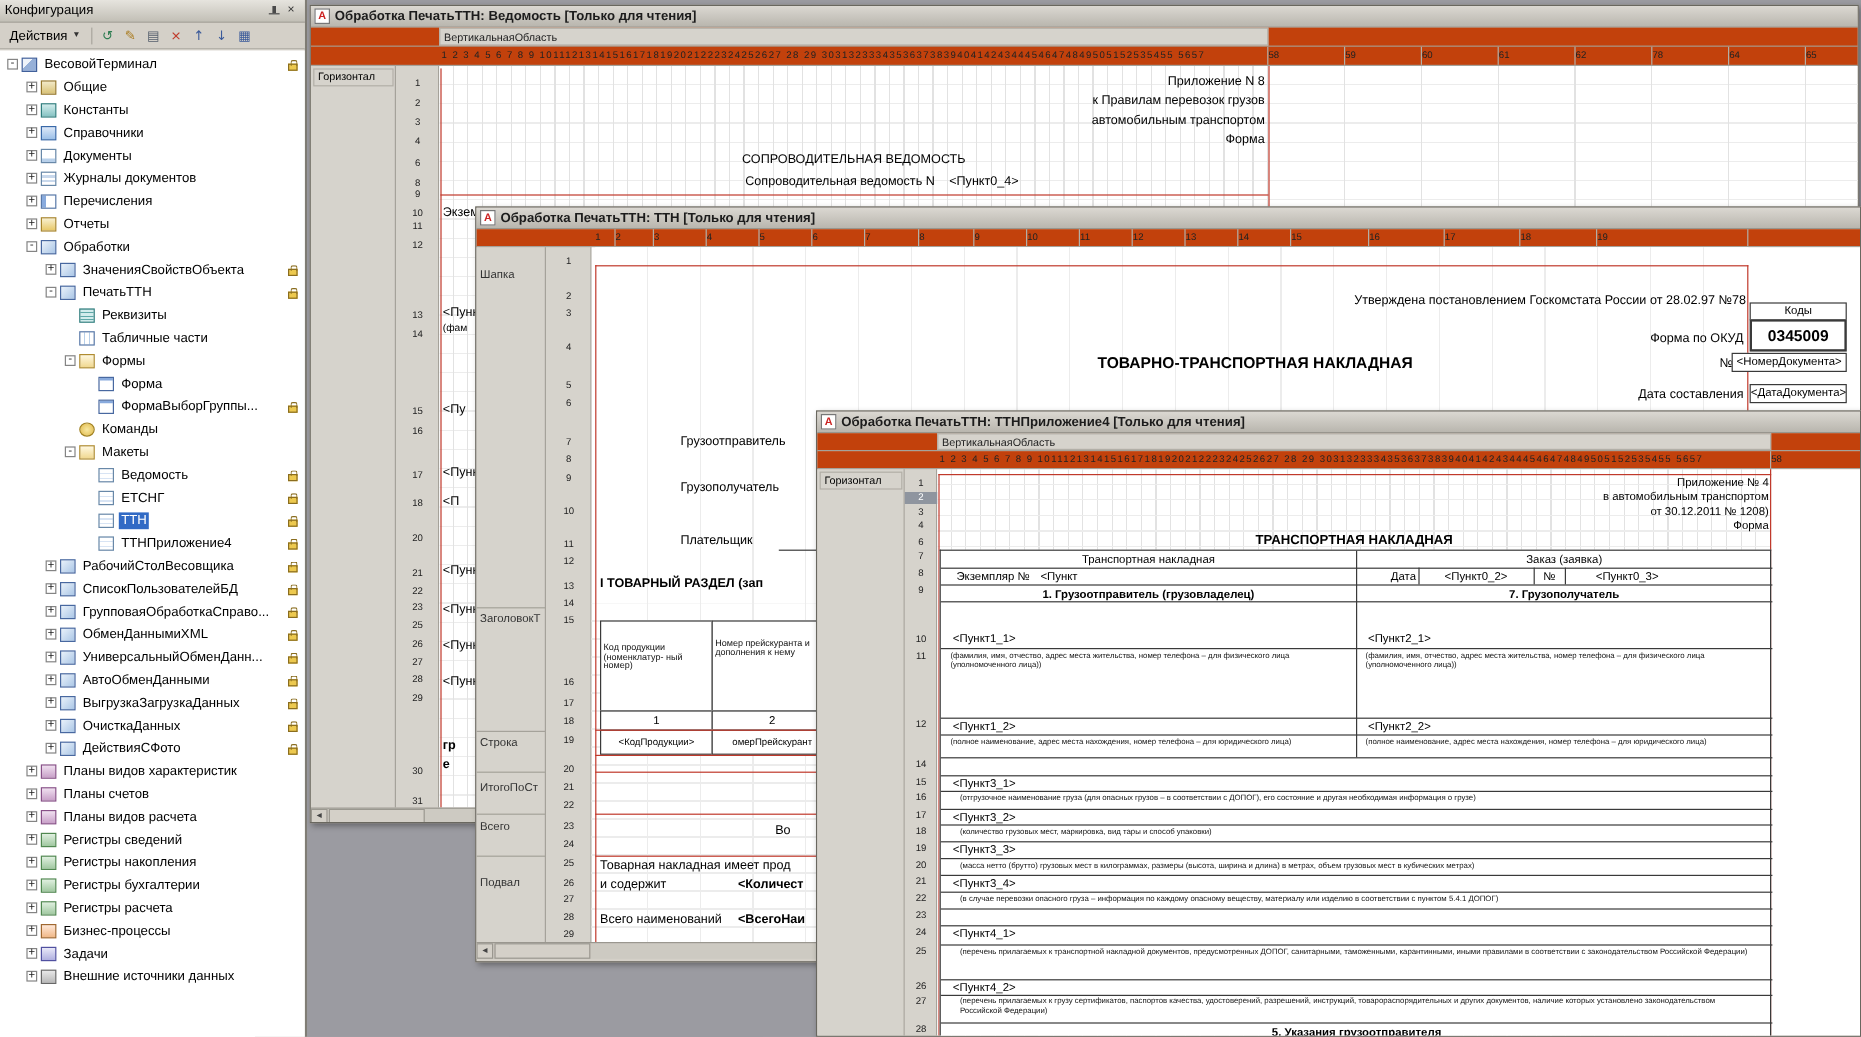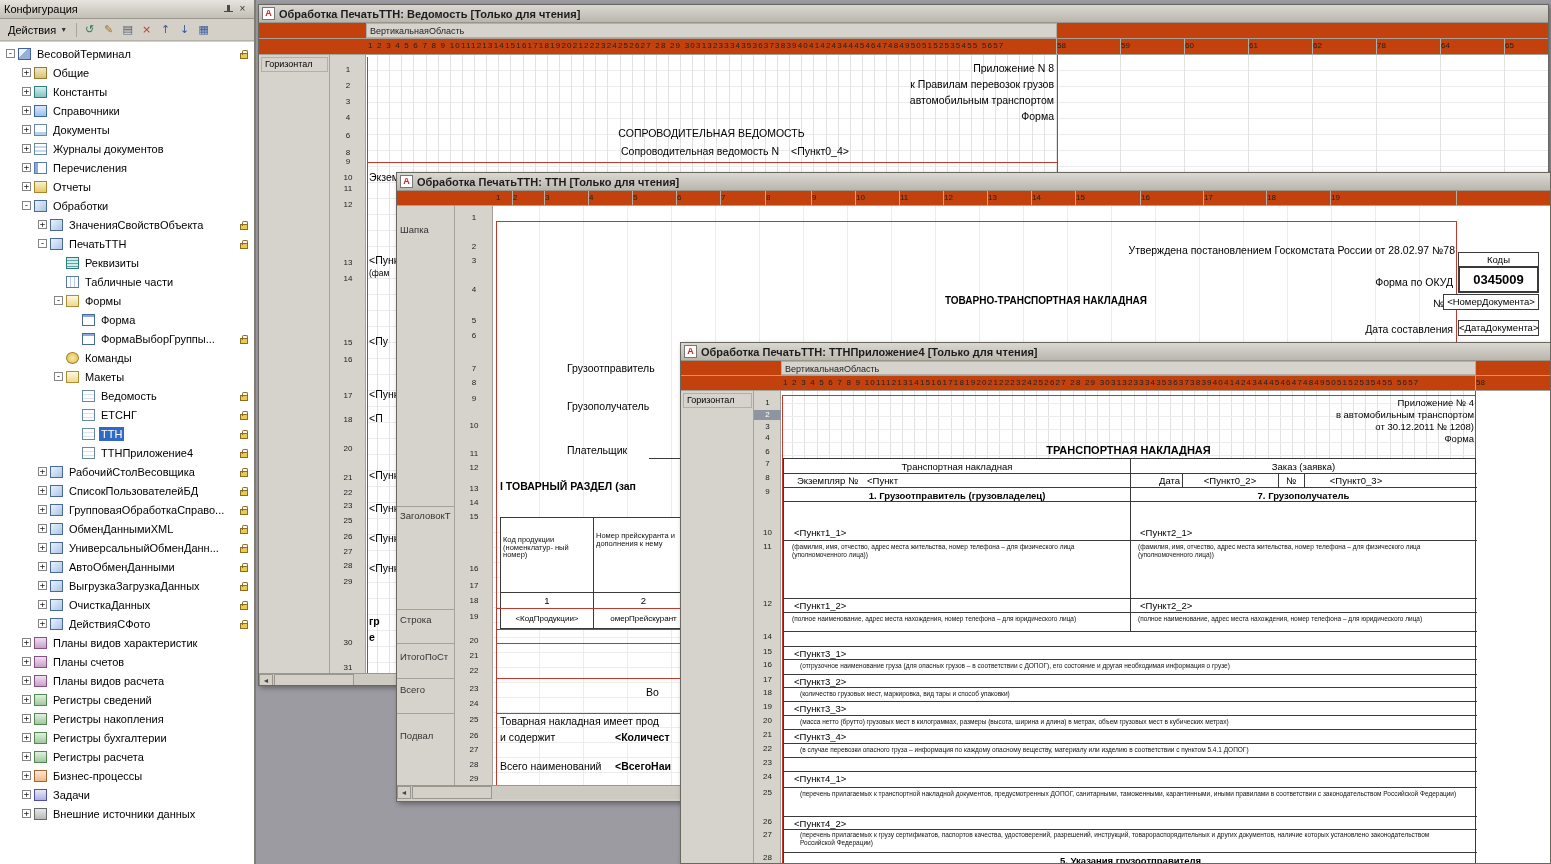--- a/index.html
+++ b/index.html
@@ -493,21 +493,21 @@
     <div class="rnum" style="top:572px">27</div>
     <div class="rnum" style="top:587px">28</div>
     <div class="rnum" style="top:601px">29</div>
     <div class="rlh" style="left:99px;top:48px;width:961px"></div>
     <div class="rlv" style="left:99px;top:48px;height:564px"></div>
     <div class="rlv" style="left:1059px;top:48px;height:290px"></div>
     <div class="t rt" style="left:460px;top:71px;width:598px">Утверждена постановлением Госкомстата России от 28.02.97 №78</div>
     <div class="box" style="left:1061px;top:79px;width:81px;height:15px;line-height:13px">Коды</div>
     <div class="t rt" style="left:856px;top:103px;width:200px">Форма по ОКУД</div>
     <div class="box b" style="left:1061px;top:93px;width:81px;height:27px;border-width:2px;font-size:13px;line-height:23px">0345009</div>
-    <div class="t b ct" style="left:240px;top:122px;width:818px;font-size:10px">ТОВАРНО-ТРАНСПОРТНАЯ НАКЛАДНАЯ</div>
+    <div class="t b ct" style="left:240px;top:122px;width:818px;font-size:13px">ТОВАРНО-ТРАНСПОРТНАЯ НАКЛАДНАЯ</div>
     <div class="t" style="left:1036px;top:124px">№</div>
     <div class="box" style="left:1046px;top:121px;width:96px;height:16px;line-height:14px">&lt;НомерДокумента&gt;</div>
     <div class="t rt" style="left:856px;top:150px;width:200px">Дата составления</div>
     <div class="box" style="left:1061px;top:147px;width:81px;height:16px;line-height:14px">&lt;ДатаДокумента&gt;</div>
     <div class="t" style="left:170px;top:189px">Грузоотправитель</div>
     <div class="hl" style="left:292px;top:203px;width:764px"></div>
     <div class="t" style="left:170px;top:227px">Грузополучатель</div>
     <div class="hl" style="left:292px;top:241px;width:764px"></div>
     <div class="t" style="left:170px;top:271px">Плательщик</div>
     <div class="hl" style="left:252px;top:285px;width:804px"></div>

